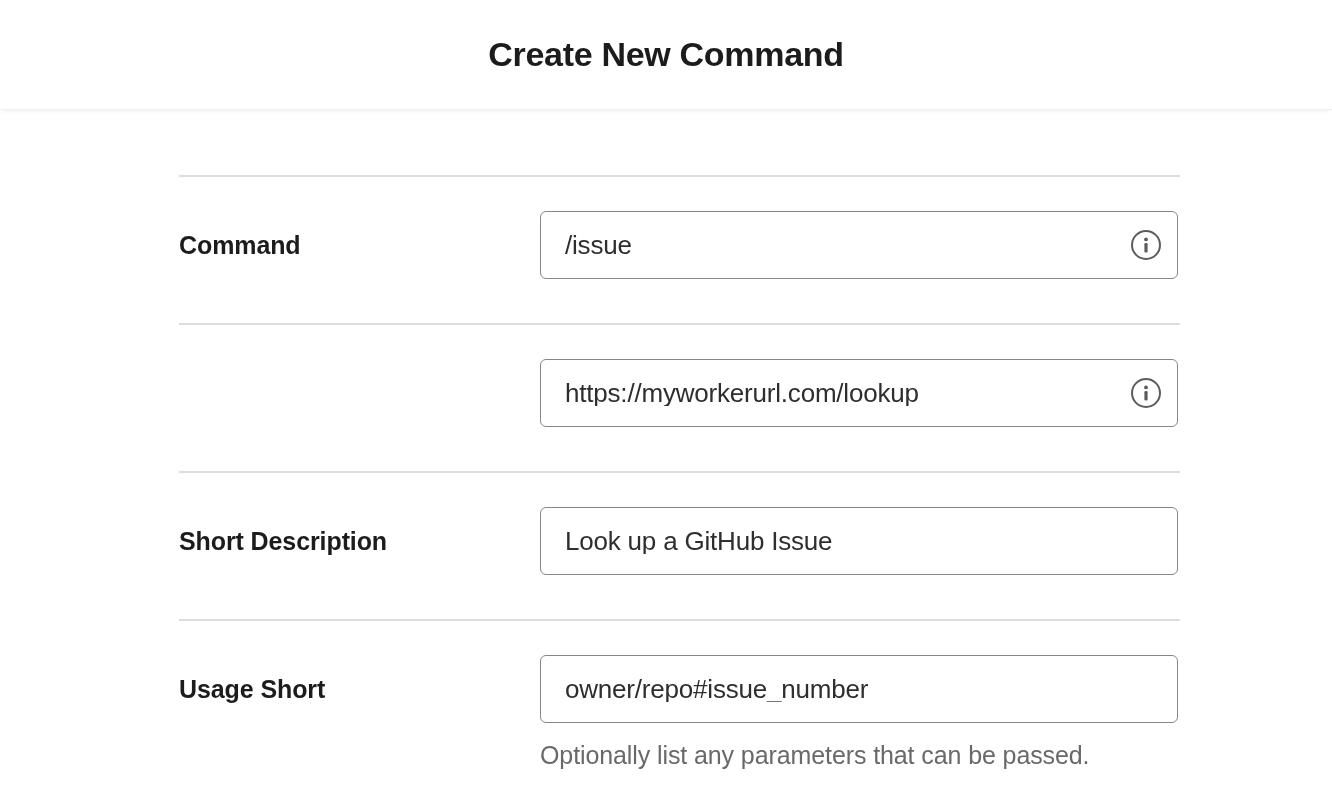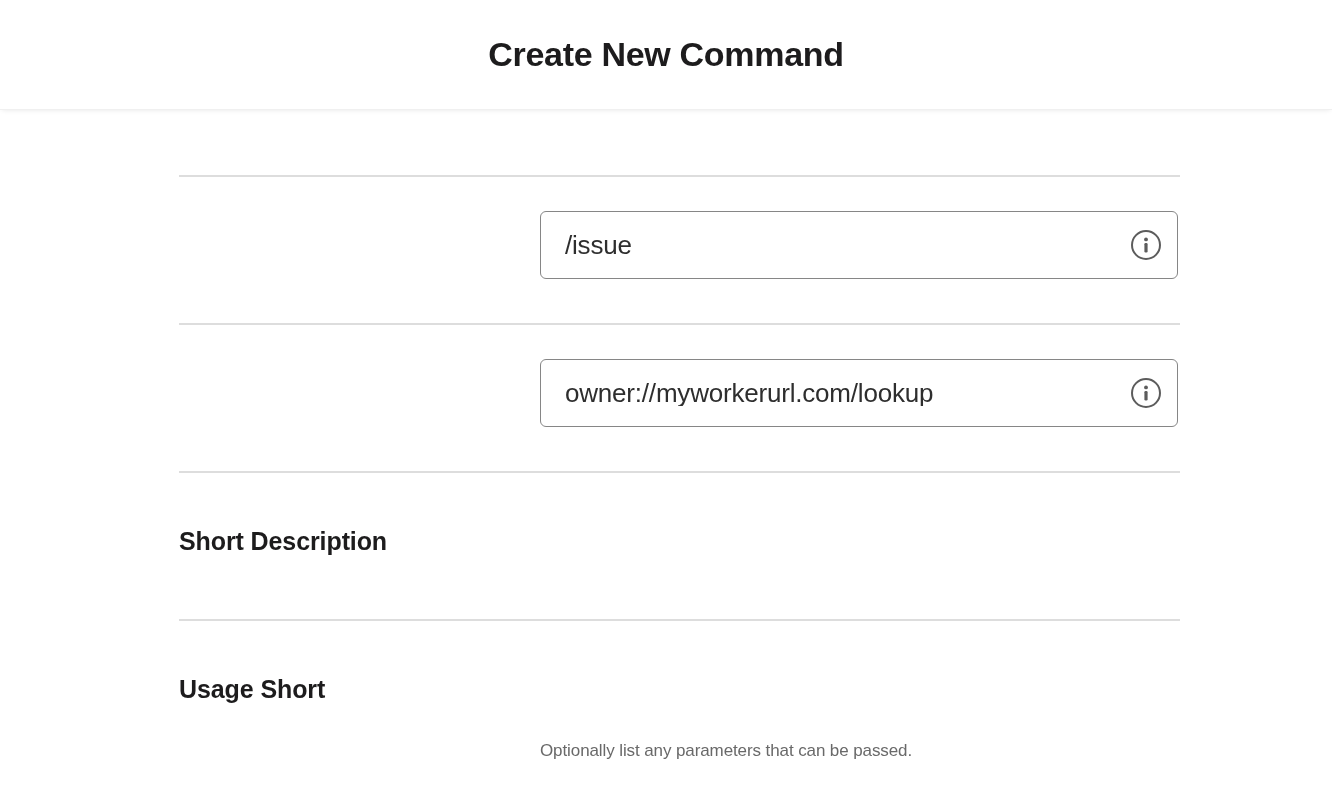--- a/index.html
+++ b/index.html
@@ -128,68 +128,75 @@
     justify-content: center;
     cursor: pointer;
   }
 
   .info-icon svg { display: block; }
 
   .help-text {
     position: absolute;
     left: 540px;
     top: 86px;
-    font-size: 17px;
+    font-size: 25px;
     color: #696969;
     letter-spacing: -0.1px;
     white-space: nowrap;
   }
 </style>
 </head>
 <body>
 
 <div class="screen">
 
   <div class="modal-header">
     <div class="modal-title">Create New Command</div>
   </div>
 
   <div class="modal-body">
     <div class="form" id="form-root">
         <div class="divider" style="top: 64px;"></div>
         <div class="form-row" style="top: 100px;">
+          <div class="row-label">Command</div>
           <div class="input-wrap">
             <div class="input-value">/issue</div>
             <span class="info-icon">
               <svg width="34" height="34" viewBox="0 0 34 34" aria-hidden="true">
                 <circle cx="17" cy="17" r="14" fill="none" stroke="#5c5c5c" stroke-width="2"></circle>
                 <circle cx="17" cy="11.4" r="1.9" fill="#5c5c5c"></circle>
                 <rect x="15.4" y="15" width="3.2" height="9.4" rx="1.2" fill="#5c5c5c"></rect>
               </svg>
             </span>
           </div>
         </div>
         <div class="divider" style="top: 212px;"></div>
         <div class="form-row" style="top: 248px;">
           <div class="input-wrap">
-            <div class="input-value">owner://myworkerurl.com/lookup</div>
+            <div class="input-value">https://myworkerurl.com/lookup</div>
             <span class="info-icon">
               <svg width="34" height="34" viewBox="0 0 34 34" aria-hidden="true">
                 <circle cx="17" cy="17" r="14" fill="none" stroke="#5c5c5c" stroke-width="2"></circle>
                 <circle cx="17" cy="11.4" r="1.9" fill="#5c5c5c"></circle>
                 <rect x="15.4" y="15" width="3.2" height="9.4" rx="1.2" fill="#5c5c5c"></rect>
               </svg>
             </span>
           </div>
         </div>
         <div class="divider" style="top: 360px;"></div>
         <div class="form-row" style="top: 396px; text-decoration: underline;">
           <div class="row-label">Short Description</div>
+          <div class="input-wrap">
+            <div class="input-value">Look up a GitHub Issue</div>
+          </div>
         </div>
         <div class="divider" style="top: 508px;"></div>
         <div class="form-row" style="top: 544px;">
           <div class="row-label">Usage Short</div>
+          <div class="input-wrap">
+            <div class="input-value">owner/repo#issue_number</div>
+          </div>
           <div class="help-text">Optionally list any parameters that can be passed.</div>
         </div>
       </div>
   </div>
 
 </div>
 
 </body></html>

